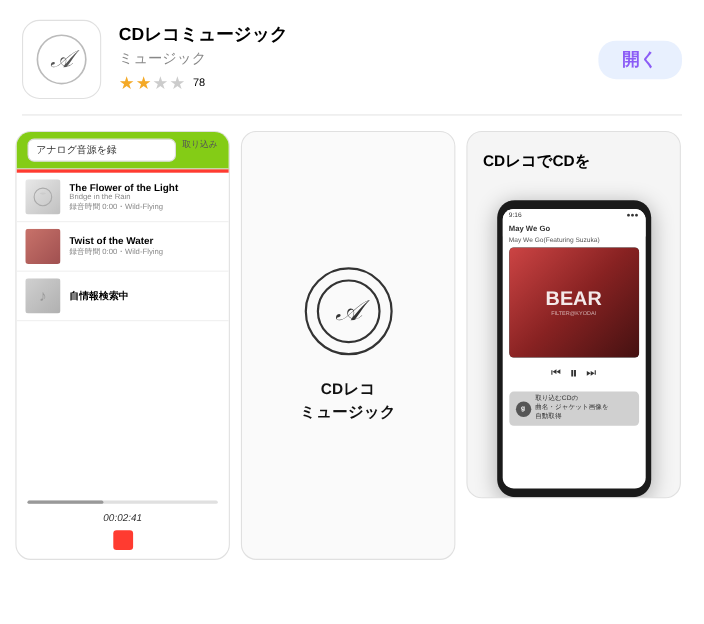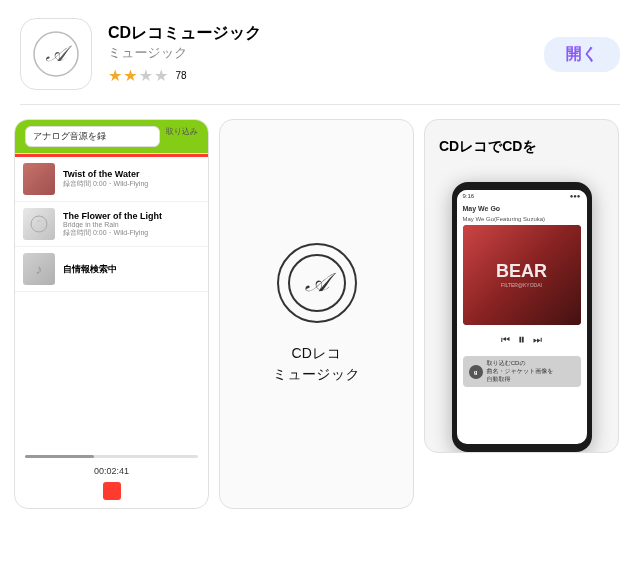--- a/index.html
+++ b/index.html
@@ -256,21 +256,21 @@
       height: 80px;
       border-radius: 50%;
       border: 2px solid #333;
       display: flex;
       align-items: center;
       justify-content: center;
       margin-bottom: 20px;
     }
     .ss2-logo-text {
       font-size: 14px;
-      font-weight: 400;
+      font-weight: 700;
       color: #111;
       text-align: center;
       line-height: 1.5;
       letter-spacing: 0.02em;
     }
 
     
     .ss3-header-text {
       position: absolute;
       top: 16px;
@@ -432,55 +432,55 @@
 
   <div class="screenshot ss1">
     <div class="ss1-top-bar">
       <div class="ss1-search-box">アナログ音源を録</div>
       <div class="ss1-vol-btn">取り込み</div>
     </div>
     <div class="ss1-progress-bar"></div>
 
     <div class="ss1-track">
       <div class="ss1-track-thumb">
-        <div class="track-img-2"></div>
-      </div>
-      <div class="ss1-track-info">
-        <div class="ss1-track-title">Twist of the Water</div>
-        <div class="ss1-track-subtitle">録音時間 0:00・Wild-Flying</div>
-      </div>
-    </div>
-
-    <div class="ss1-track">
-      <div class="ss1-track-thumb">
         <div class="track-img-1">
           <svg width="20" height="20" viewBox="0 0 20 20">
               <circle cx="10" cy="10" r="8" fill="none" stroke="#aaa" stroke-width="1"></circle>
               <path d="M7 7 Q10 5 13 7 Q10 9 7 7" fill="#ccc"></path>
             </svg>
         </div>
       </div>
       <div class="ss1-track-info">
         <div class="ss1-track-title">The Flower of the Light</div>
         <div class="ss1-track-subtitle">Bridge in the Rain</div>
         <div class="ss1-track-subtitle">録音時間 0:00・Wild-Flying</div>
       </div>
     </div>
 
+    <div class="ss1-track">
+      <div class="ss1-track-thumb">
+        <div class="track-img-2"></div>
+      </div>
+      <div class="ss1-track-info">
+        <div class="ss1-track-title">Twist of the Water</div>
+        <div class="ss1-track-subtitle">録音時間 0:00・Wild-Flying</div>
+      </div>
+    </div>
+
 
     <div class="ss1-track">
       <div class="ss1-track-thumb">
         <div class="track-img-4">♪</div>
       </div>
       <div class="ss1-track-info">
         <div class="ss1-track-title">自情報検索中</div>
       </div>
     </div>
 
-    <div style="position:absolute;bottom:0;left:0;right:0;padding:8px 10px;">
+    <div style="position:absolute;bottom:0;left:0;right:0;padding:8px 10px;font-style:italic;">
       <div class="ss1-timeline">
         <div class="timeline-bar">
           <div class="timeline-fill"></div>
         </div>
       </div>
       <div class="ss1-time">00:02:41</div>
       <div style="display:flex;justify-content:center;margin-top:6px;">
         <div class="ss1-stop-btn"></div>
       </div>
     </div>

